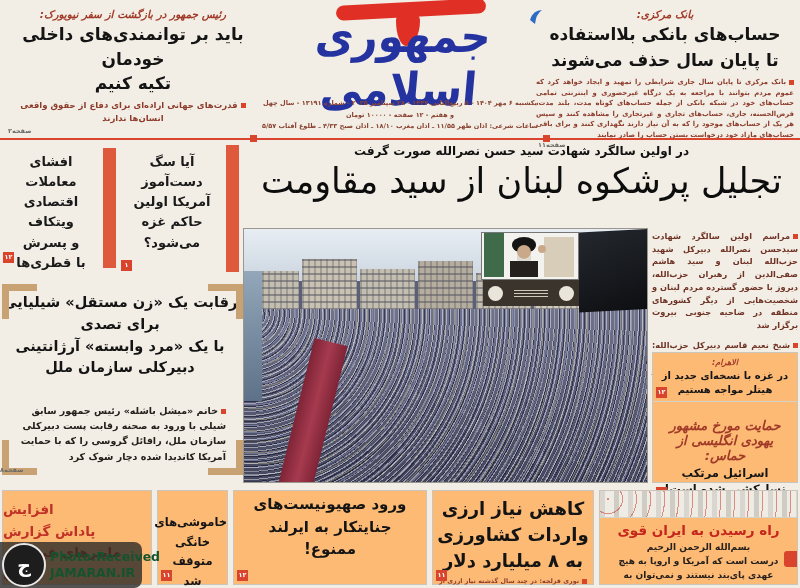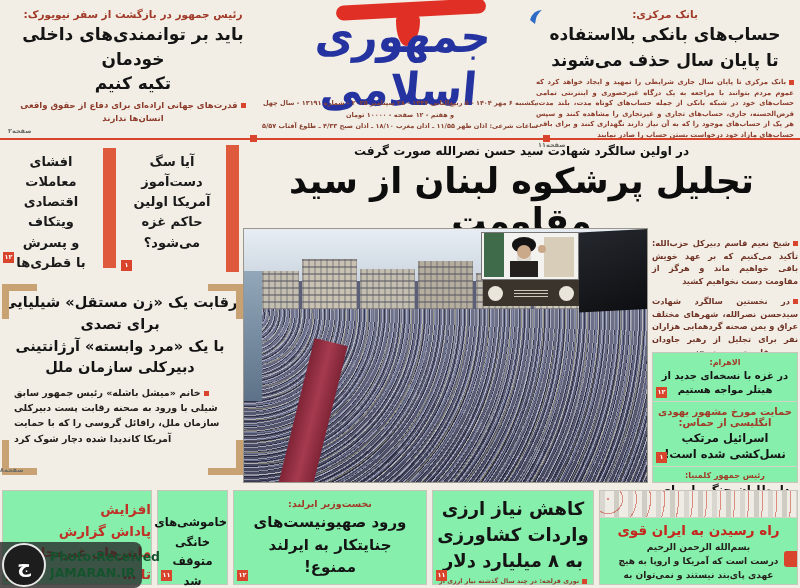--- a/index.html
+++ b/index.html
@@ -1,26 +1,26 @@
 <!DOCTYPE html>
 <html lang="fa" dir="rtl"><head>
 <meta charset="utf-8">
 <style>
   html,body{margin:0;padding:0;}
   body{font-family:"DejaVu Sans","Liberation Sans",sans-serif;background:#888;}
   #page{position:relative;width:800px;height:588px;background:#f2eee5;overflow:hidden;direction:rtl;}
   .abs{position:absolute;}
-  .kicker{color:#a13a28;font-weight:bold;text-align:center;}
+  .kicker{color:#a13a28;font-weight:bold;text-align:center;font-style:italic;}
   .hl{color:#141414;font-weight:900;text-align:center;}
   .smallbody{color:#8d3b2b;font-weight:bold;text-align:justify;line-height:1.55;}
   .sq{display:inline-block;width:5px;height:5px;background:#d8442c;margin-left:3px;vertical-align:middle;}
   .badge{position:absolute;width:11px;height:11px;background:#d8442c;color:#fff;font-size:6.5px;line-height:11px;text-align:center;font-weight:bold;}
   .pageref{color:#6b6b66;font-size:6.5px;font-weight:bold;}
   .redbar{background:#df5a3c;}
-  .box{background:#86efac;border:1px solid #c9c5bc;box-sizing:border-box;}
+  .box{background:#fdba74;border:1px solid #c9c5bc;box-sizing:border-box;}
   .bracket{position:absolute;width:28px;height:28px;border:0 solid #c8a273;}
   .b-tl{border-top-width:7px;border-left-width:7px;}
   .b-tr{border-top-width:7px;border-right-width:7px;}
   .b-bl{border-bottom-width:7px;border-left-width:7px;}
   .b-br{border-bottom-width:7px;border-right-width:7px;}
   .minihl{font-weight:900;color:#1a1a1a;text-align:center;line-height:1.55;font-size:13px;}
   
   #photo{left:243px;top:228px;width:405px;height:255px;border:1px solid #9a978f;box-sizing:border-box;overflow:hidden;background:#5c5f78;}
   .sky{position:absolute;left:0;top:0;width:100%;height:52px;background:linear-gradient(#e7edf3,#ccd6e0);}
   .brow{position:absolute;left:0;top:26px;width:100%;height:62px;display:flex;align-items:flex-end;gap:3px;}
@@ -92,21 +92,21 @@
     <div>یکشنبه ۶ مهر ۱۴۰۴ - ۵ ربیع‌الثانی ۱۴۴۷ - ۲۸ سپتامبر ۲۰۲۵ - شماره ۱۳۱۹۱ - سال چهل و هفتم - ۱۲ صفحه - ۱۰۰۰۰ تومان</div>
     <div>ساعات شرعی: اذان ظهر ۱۱/۵۵ ـ اذان مغرب ۱۸/۱۰ ـ اذان صبح ۴/۳۳ ـ طلوع آفتاب ۵/۵۷</div>
   </div>
 
   <div class="abs" style="left:0;top:138px;width:800px;height:2px;background:#d8442c;"></div>
   <div class="abs" style="left:250px;top:135px;width:7px;height:7px;background:#d8442c;"></div>
   <div class="abs" style="left:543px;top:135px;width:7px;height:7px;background:#d8442c;"></div>
 
   <div class="abs" style="left:246px;top:144px;width:551px;">
     <div style="font-size:12px;font-weight:900;color:#111;text-align:center;">در اولین سالگرد شهادت سید حسن نصرالله صورت گرفت</div>
-    <div style="font-size:35px;font-weight:700;color:#0d0d0d;text-align:center;margin-top:3px;letter-spacing:-1px;">تجلیل پرشکوه لبنان از سید مقاومت</div>
+    <div style="font-size:35px;font-weight:400;color:#0d0d0d;text-align:center;margin-top:3px;letter-spacing:-1px;">تجلیل پرشکوه لبنان از سید مقاومت</div>
   </div>
 
   <div class="abs minihl" style="left:2px;top:152px;width:98px;">
     <div>افشای معاملات</div>
     <div>اقتصادی</div>
     <div>ویتکاف</div>
     <div>و پسرش</div>
     <div>با قطری‌ها</div>
   </div>
   <div class="badge" style="left:3px;top:252px;">۱۲</div>
@@ -128,21 +128,21 @@
     <div class="bracket b-tl" style="left:2px;top:2px;"></div>
     <div class="bracket b-tr" style="left:208px;top:2px;"></div>
     <div class="bracket b-bl" style="left:2px;top:158px;"></div>
     <div class="bracket b-br" style="left:208px;top:158px;"></div>
     <div class="hl" style="font-size:14.5px;line-height:1.5;margin-top:10px;">
       <div>رقابت یک «زن مستقل» شیلیایی</div>
       <div>برای تصدی</div>
       <div>با یک «مرد وابسته» آرژانتینی</div>
       <div>دبیرکلی سازمان ملل</div>
     </div>
-    <div style="font-size:9.5px;font-weight:bold;color:#26201d;text-align:left;line-height:1.6;margin-top:6px;padding:0 14px;">
+    <div style="font-size:9.5px;font-weight:bold;color:#26201d;text-align:right;line-height:1.6;margin-top:24px;padding:0 14px;">
       <span class="sq"></span><span>خانم «میشل باشله» رئیس جمهور سابق شیلی با ورود به صحنه رقابت پست دبیرکلی سازمان ملل، رافائل گروسی را که با حمایت آمریکا کاندیدا شده دچار شوک کرد</span>
     </div>
     <div class="pageref" style="position:absolute;left:0;bottom:0;">صفحه۸</div>
   </div>
 
   <div id="photo" class="abs">
     <div class="sky"></div>
     <div class="brow">
       <div class="bld" style="height:50px;"></div>
       <div class="bld" style="height:60px;background-color:#cfc9ba;"></div>
@@ -168,69 +168,71 @@
     </div>
     <div class="bb-panel">
       <div class="bb-circle"></div>
       <div class="bb-dash"></div>
       <div class="bb-circle"></div>
     </div>
     <div class="screen"></div>
   </div>
 
   <div class="abs" style="left:652px;top:230px;width:146px;">
+    <div class="smallbody" style="font-size:8.2px;color:#6f3326;">
+      <span class="sq"></span><span>مراسم اولین سالگرد شهادت سیدحسن نصرالله دبیرکل شهید حزب‌الله لبنان و سید هاشم صفی‌الدین از رهبران حزب‌الله، دیروز با حضور گسترده مردم لبنان و شخصیت‌هایی از دیگر کشورهای منطقه در ضاحیه جنوبی بیروت برگزار شد</span>
+    </div>
     <div class="smallbody" style="font-size:8.2px;color:#6f3326;margin-top:7px;">
       <span class="sq"></span><span>شیخ نعیم قاسم دبیرکل حزب‌الله: تأکید می‌کنیم که بر عهد خویش باقی خواهیم ماند و هرگز از مقاومت دست نخواهیم کشید</span>
     </div>
     <div class="smallbody" style="font-size:8.2px;color:#6f3326;margin-top:7px;">
       <span class="sq"></span><span>در نخستین سالگرد شهادت سیدحسن نصرالله، شهرهای مختلف عراق و یمن صحنه گردهمایی هزاران نفر برای تجلیل از رهبر جاودان محور مقاومت بود</span>
       <span class="pageref">صفحه۱۲</span>
     </div>
   </div>
 
   <div class="abs box" style="left:652px;top:352px;width:146px;height:131px;">
     <div style="position:relative;padding:5px 4px 4px;border-bottom:1px solid #d5d2c9;">
       <div class="kicker" style="font-size:8px;">الاهرام:</div>
       <div class="hl" style="font-size:10px;line-height:1.4;margin-top:2px;">در غزه با نسخه‌ای جدید از هیتلر مواجه هستیم</div>
       <div class="badge" style="left:3px;bottom:3px;">۱۲</div>
     </div>
     <div style="position:relative;padding:4px 4px 4px;border-bottom:1px solid #d5d2c9;">
-      <div class="kicker" style="font-size:10px;">حمایت مورخ مشهور یهودی انگلیسی از حماس:</div>
+      <div class="kicker" style="font-size:13px;margin-top:12px;">حمایت مورخ مشهور یهودی انگلیسی از حماس:</div>
       <div class="hl" style="font-size:11.5px;line-height:1.4;margin-top:2px;">اسرائیل مرتکب نسل‌کشی شده است!</div>
       <div class="badge" style="left:3px;bottom:3px;">۱</div>
     </div>
     <div style="position:relative;padding:4px 4px 4px;">
       <div class="kicker" style="font-size:8px;">رئیس جمهور کلمبیا:</div>
       <div class="hl" style="font-size:12px;line-height:1.4;margin-top:2px;">داوطلبان جنگ را برای آزادی فلسطین اعزام می‌کنیم</div>
       <div class="badge" style="left:3px;bottom:3px;">۱</div>
     </div>
   </div>
 
   <div class="abs box" style="left:2px;top:490px;width:150px;height:95px;">
-    <div style="color:#c03227;font-weight:900;font-size:13.5px;text-align:right;line-height:1.6;margin-top:8px;">
+    <div style="color:#c03227;font-weight:900;font-size:13.5px;text-align:left;line-height:1.6;margin-top:8px;">
       <div>افزایش</div>
       <div>پاداش گزارش</div>
       <div>ماینرهای غیرمجاز</div>
       <div>تا …</div>
     </div>
     <div class="badge" style="left:3px;bottom:3px;">۱۱</div>
   </div>
 
   <div class="abs box" style="left:157px;top:490px;width:71px;height:95px;">
     <div class="hl" style="font-size:11.5px;line-height:1.7;margin-top:22px;">
       <div>خاموشی‌های</div>
       <div>خانگی</div>
       <div>متوقف</div>
       <div>شد</div>
     </div>
     <div class="badge" style="left:3px;bottom:3px;">۱۱</div>
   </div>
 
   <div class="abs box" style="left:233px;top:490px;width:194px;height:95px;">
-    <div class="kicker" style="font-size:9.5px;margin-top:7px;">نخست‌وزیر ایرلند:</div>
     <div class="hl" style="font-size:15px;line-height:1.5;margin-top:2px;">
       <div>ورود صهیونیست‌های</div>
       <div>جنایتکار به ایرلند</div>
       <div>ممنوع!</div>
     </div>
     <div class="badge" style="left:3px;bottom:3px;">۱۲</div>
   </div>
 
   <div class="abs box" style="left:432px;top:490px;width:162px;height:95px;">
     <div class="hl" style="font-size:18px;line-height:1.45;margin-top:5px;">

